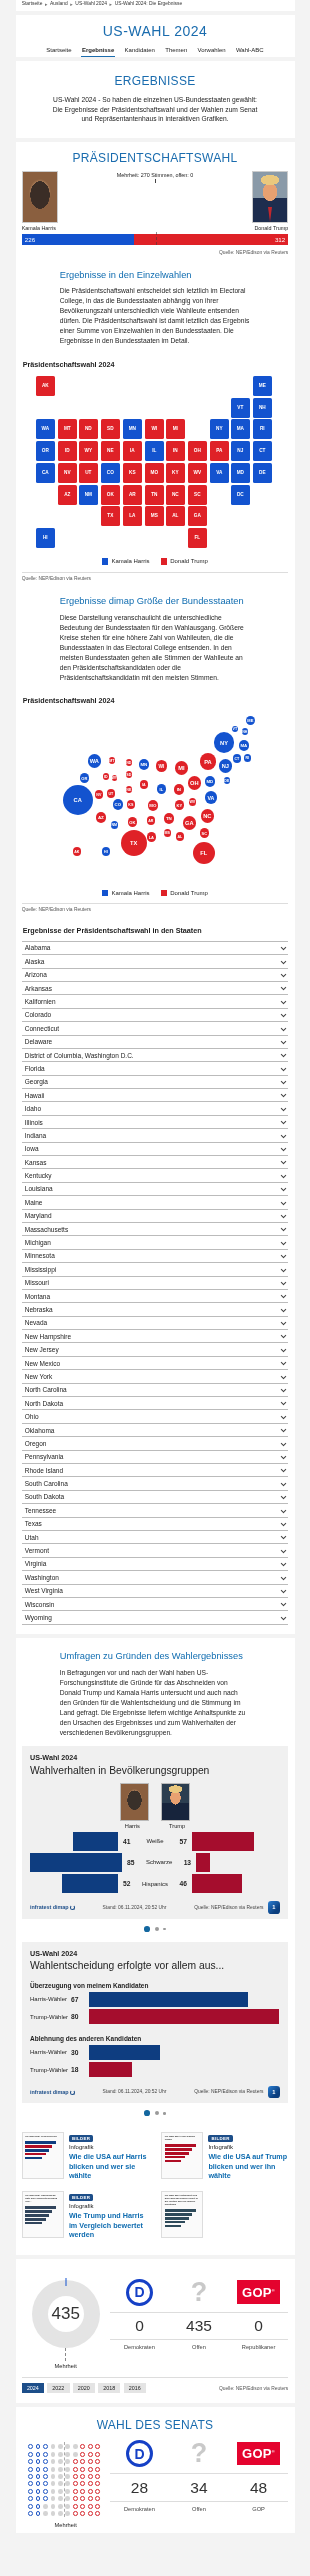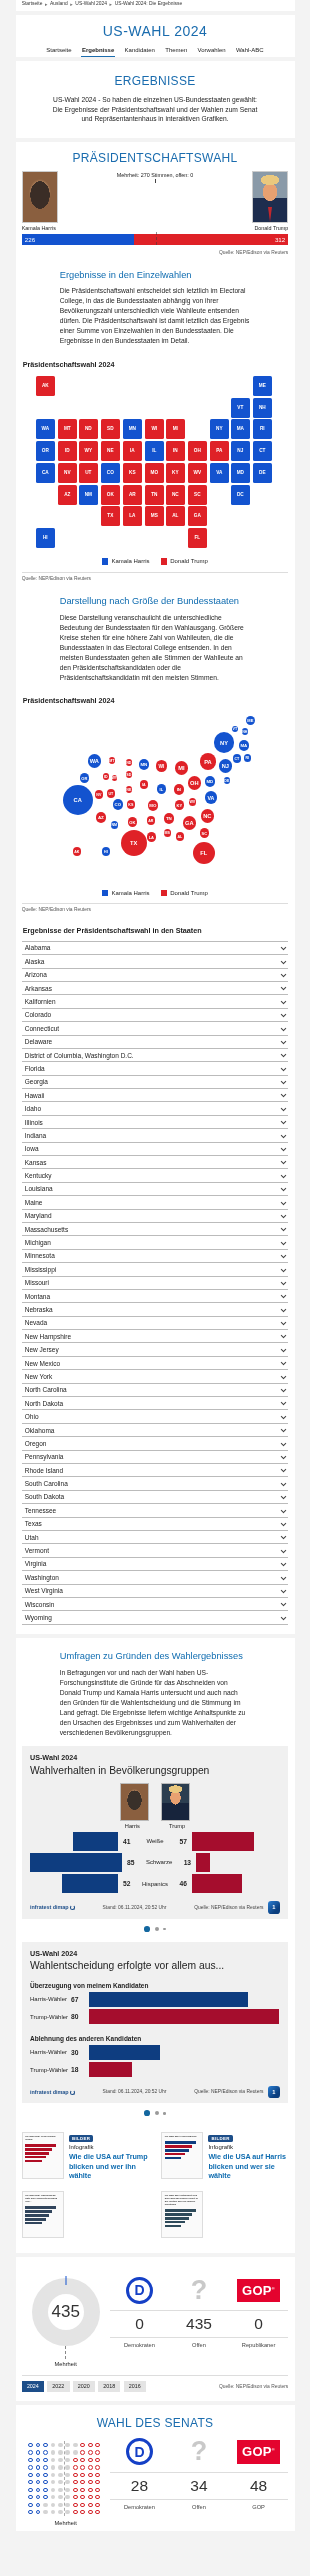--- a/index.html
+++ b/index.html
@@ -295,21 +295,21 @@
         <div class="tile" style="left: 0px; top: 152px; width: 19.6px; height: 19.6px; background: rgb(19, 83, 207);">HI</div>
         <div class="tile" style="left: 152px; top: 152px; width: 19.6px; height: 19.6px; background: rgb(223, 33, 39);">FL</div>
       </div>
     <div class="map-legend">
       <span><i class="sw" style="background:#1353cf;"></i><span>Kamala Harris</span></span>
       <span><i class="sw" style="background:#df2127;"></i><span>Donald Trump</span></span>
     </div>
     <div class="hr"></div>
     <div class="src-l">Quelle: NEP/Edison via Reuters</div>
 
-    <div class="link-h">Darstellung nach Größe der Bundesstaaten</div>
+    <div class="link-h">Ergebnisse dimap Größe der Bundesstaaten</div>
     <p class="body-p">Diese Darstellung veranschaulicht die unterschiedliche Bedeutung der Bundesstaaten für den Wahlausgang. Größere Kreise stehen für eine höhere Zahl von Wahlleuten, die die Bundesstaaten in das Electoral College entsenden. In den meisten Bundesstaaten gehen alle Stimmen der Wahlleute an den Präsidentschaftskandidaten oder die Präsidentschaftskandidatin mit den meisten Stimmen.</p>
     <div class="chart-label">Präsidentschaftswahl 2024</div>
     <div class="carto" id="carto">
         <div class="bubble" style="left: 224px; top: 5.2px; width: 9.3px; height: 9.3px; background: rgb(19, 83, 207); font-size: 4px;">ME</div>
         <div class="bubble" style="left: 210px; top: 15.5px; width: 6.2px; height: 6.2px; background: rgb(19, 83, 207); font-size: 3.6px;">VT</div>
         <div class="bubble" style="left: 220px; top: 18px; width: 6.2px; height: 6.2px; background: rgb(19, 83, 207); font-size: 3.6px;">NH</div>
         <div class="bubble" style="left: 192px; top: 22px; width: 20.7px; height: 20.7px; background: rgb(19, 83, 207); font-size: 5.7px;">NY</div>
         <div class="bubble" style="left: 217px; top: 30px; width: 10.3px; height: 10.3px; background: rgb(19, 83, 207); font-size: 4.4px;">MA</div>
         <div class="bubble" style="left: 66px; top: 44px; width: 13.4px; height: 13.4px; background: rgb(19, 83, 207); font-size: 5.7px;">WA</div>
         <div class="bubble" style="left: 87px; top: 47px; width: 6.2px; height: 6.2px; background: rgb(223, 33, 39); font-size: 3.6px;">MT</div>
@@ -676,55 +676,56 @@
     </div>
     <div class="dots">
       <span class="dot d1"></span>
       <span class="dot d2"></span>
       <span class="dot d3"></span>
     </div>
 
     <div class="teasers" id="teasers">
         <div class="teaser">
           <div class="thumb">
+            <div class="tt">US-Wahl 2024 Profilvergleich</div>
+            <div class="bars">
+              <i style="background: rgb(14, 61, 128); width: 31px;"></i>
+              <i style="background: rgb(176, 13, 36); width: 27px;"></i>
+              <i style="background: rgb(14, 61, 128); width: 24px;"></i>
+              <i style="background: rgb(176, 13, 36); width: 20.7px;"></i>
+              <i style="background: rgb(14, 61, 128); width: 16.5px;"></i>
+            </div>
+          </div>
+          <div class="t-body"><span class="badge">BILDER</span><div class="t-kick">Infografik</div><div class="t-title">Wie die USA auf Harris blicken und wer sie wählte</div></div>
+        </div>
+        <div class="teaser">
+          <div class="thumb">
             <div class="tt">US-Wahl 2024 Profil Donald Trump</div>
             <div class="bars">
               <i style="background: rgb(176, 13, 36); width: 31px;"></i>
               <i style="background: rgb(176, 13, 36); width: 27px;"></i>
               <i style="background: rgb(176, 13, 36); width: 24px;"></i>
               <i style="background: rgb(176, 13, 36); width: 20.7px;"></i>
               <i style="background: rgb(176, 13, 36); width: 16.5px;"></i>
             </div>
           </div>
           <div class="t-body"><span class="badge">BILDER</span><div class="t-kick">Infografik</div><div class="t-title">Wie die USA auf Trump blicken und wer ihn wählte</div></div>
-        </div>
-        <div class="teaser">
-          <div class="thumb">
-            <div class="tt">US-Wahl 2024 Profilvergleich</div>
-            <div class="bars">
-              <i style="background: rgb(14, 61, 128); width: 31px;"></i>
-              <i style="background: rgb(176, 13, 36); width: 27px;"></i>
-              <i style="background: rgb(14, 61, 128); width: 24px;"></i>
-              <i style="background: rgb(176, 13, 36); width: 20.7px;"></i>
-              <i style="background: rgb(14, 61, 128); width: 16.5px;"></i>
-            </div>
-          </div>
-          <div class="t-body"><span class="badge">BILDER</span><div class="t-kick">Infografik</div><div class="t-title">Wie die USA auf Harris blicken und wer sie wählte</div></div>
         </div>
         <div class="teaser">
           <div class="thumb">
             <div class="tt">US-Wahl 2024 Überwiegend gute oder schlechte Meinung von...</div>
             <div class="bars">
               <i style="background: rgb(49, 69, 92); width: 31px;"></i>
               <i style="background: rgb(49, 69, 92); width: 27px;"></i>
               <i style="background: rgb(49, 69, 92); width: 24px;"></i>
               <i style="background: rgb(49, 69, 92); width: 20.7px;"></i>
               <i style="background: rgb(49, 69, 92); width: 16.5px;"></i>
             </div>
           </div>
+          <div class="t-body"><span class="badge">BILDER</span><div class="t-kick">Infografik</div><div class="t-title">Wie Trump und Harris im Vergleich bewertet werden</div></div>
         </div>
         <div class="teaser">
           <div class="thumb">
             <div class="tt">US-Wahl 2024 Entwickelt sich das Land auf diesem Gebiet in die richtige oder die falsche Richtung?</div>
             <div class="bars">
               <i style="background: rgb(46, 74, 90); width: 31px;"></i>
               <i style="background: rgb(46, 74, 90); width: 27px;"></i>
               <i style="background: rgb(46, 74, 90); width: 24px;"></i>
               <i style="background: rgb(46, 74, 90); width: 20.7px;"></i>
               <i style="background: rgb(46, 74, 90); width: 16.5px;"></i>

